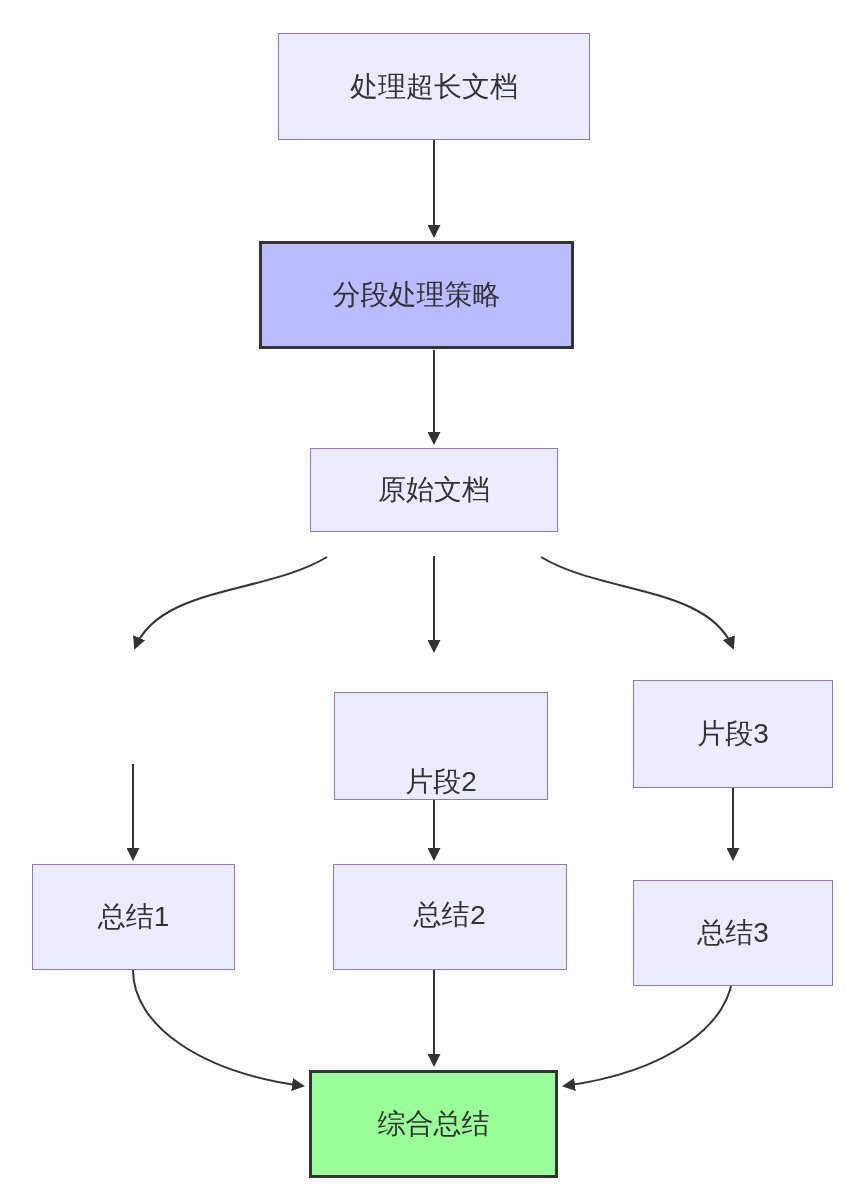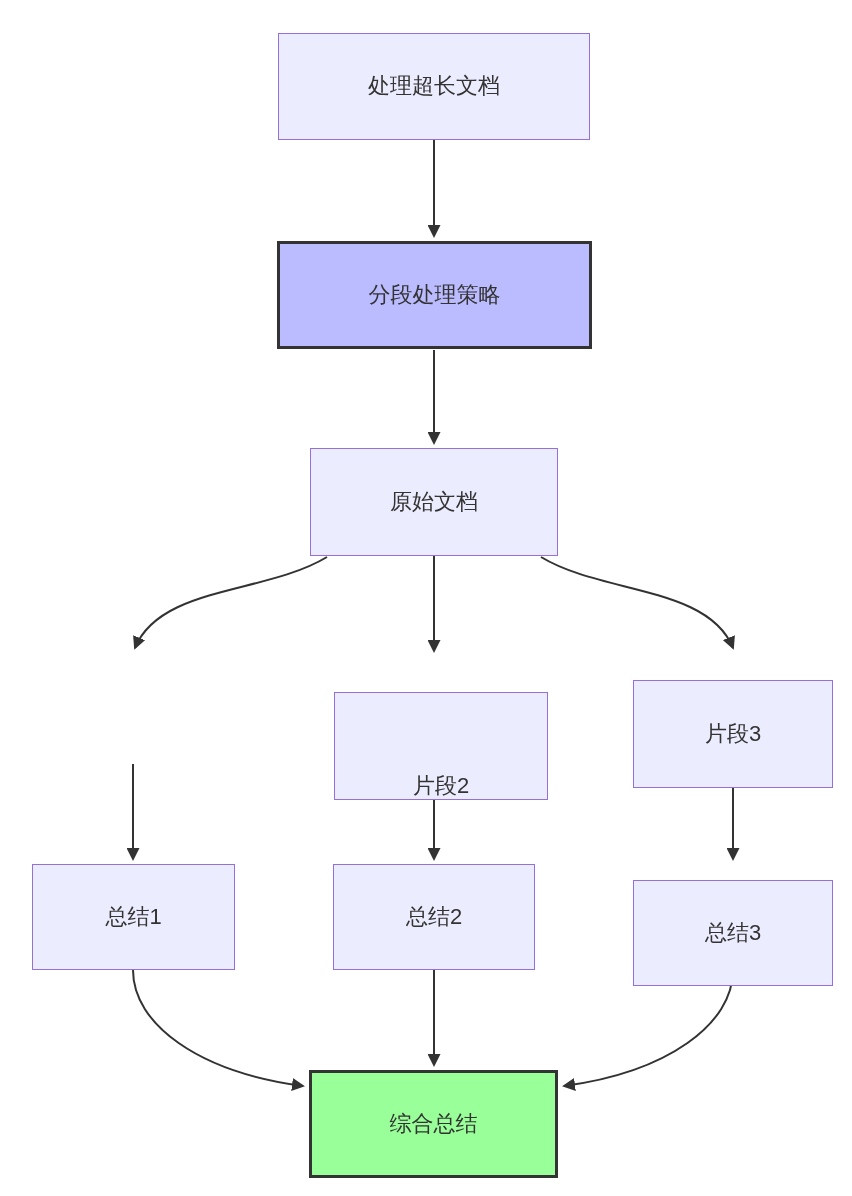--- a/index.html
+++ b/index.html
@@ -24,42 +24,42 @@
   }
   .node {
     position: absolute;
     box-sizing: border-box;
     display: flex;
     align-items: center;
     justify-content: center;
     background: #ECECFF;
     border: 1.3px solid #9370DB;
     color: #333333;
-    font-size: 22px;
+    font-size: 28px;
     line-height: 1.2;
     text-align: center;
     white-space: nowrap;
   }
   .node.emphasized {
     background: #BBBBFF;
     border: 3px solid #333333;
   }
   .node.result {
     background: #99FF99;
     border: 3px solid #333333;
   }
   
   .node-a  { left: 278px; top: 33px;   width: 312px; height: 107px; }
-  .node-b  { left: 277px; top: 241px;  width: 315px; height: 108px; }
-  .node-c  { left: 310px; top: 448px;  width: 248px; height: 108px; }
+  .node-b  { left: 259px; top: 241px;  width: 315px; height: 108px; }
+  .node-c  { left: 310px; top: 448px;  width: 248px; height: 84px; }
   .node-d1 { left: 33px;  top: 656px;  width: 200px; height: 108px; }
   .node-d2 { left: 334px; top: 692px;  width: 214px; height: 108px; align-items: flex-end; }
   .node-d3 { left: 633px; top: 656px;  width: 200px; height: 108px; margin-top: 24px; }
   .node-e1 { left: 32px;  top: 864px;  width: 203px; height: 106px; justify-content: center; }
-  .node-e2 { left: 333px; top: 864px;  width: 202px; height: 106px; }
+  .node-e2 { left: 333px; top: 864px;  width: 234px; height: 106px; font-family: Liberation Mono, monospace; }
   .node-e3 { left: 633px; top: 864px;  width: 200px; height: 106px; margin-top: 16px; }
   .node-f  { left: 309px; top: 1070px; width: 249px; height: 108px; }
   .edge {
     stroke: #333333;
     stroke-width: 2;
     fill: none;
   }
 </style>
 </head>
 <body>

